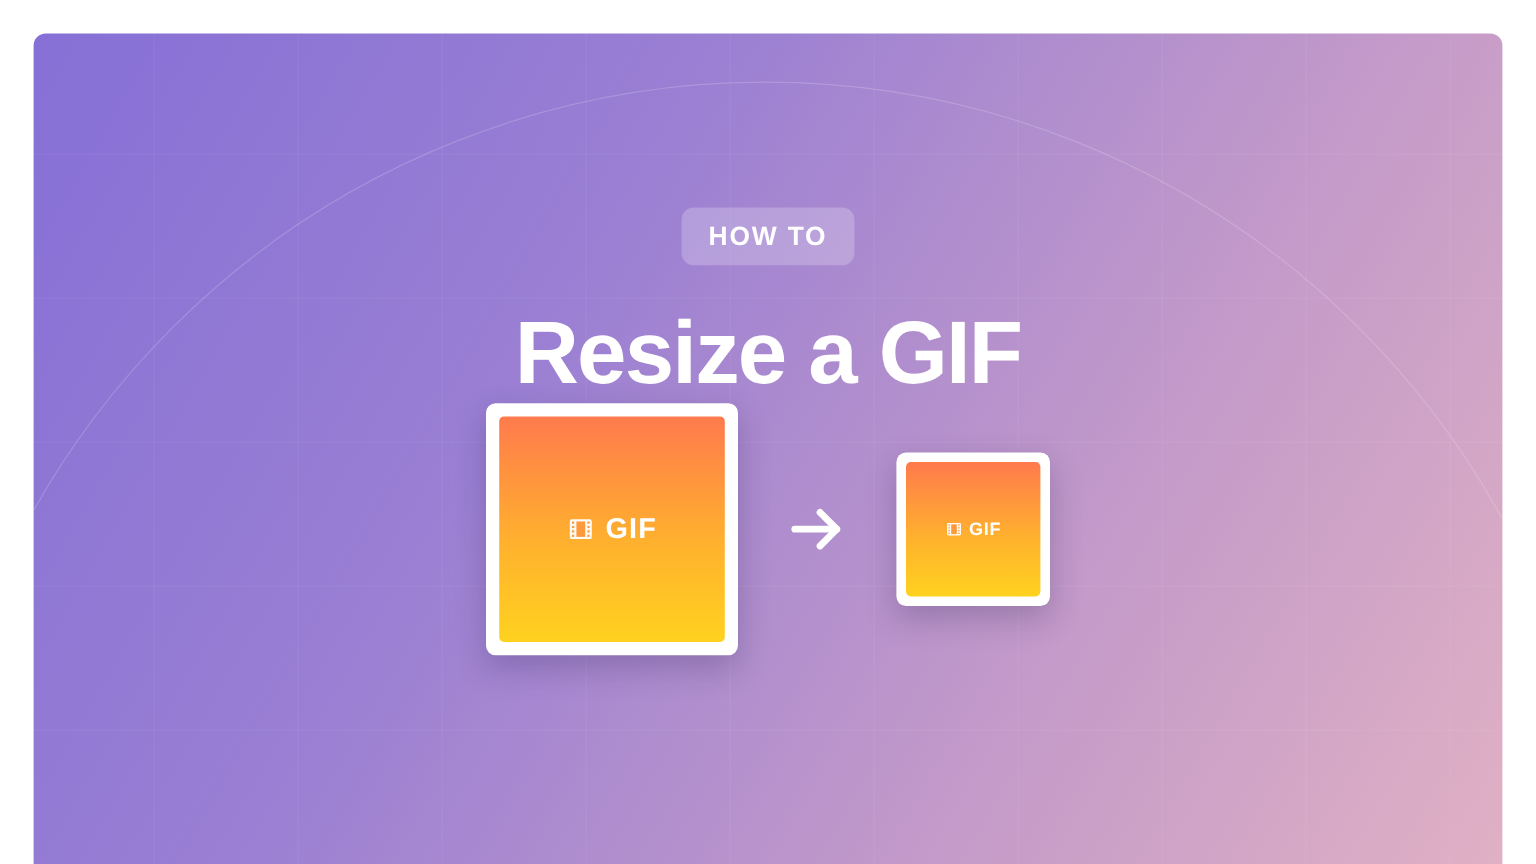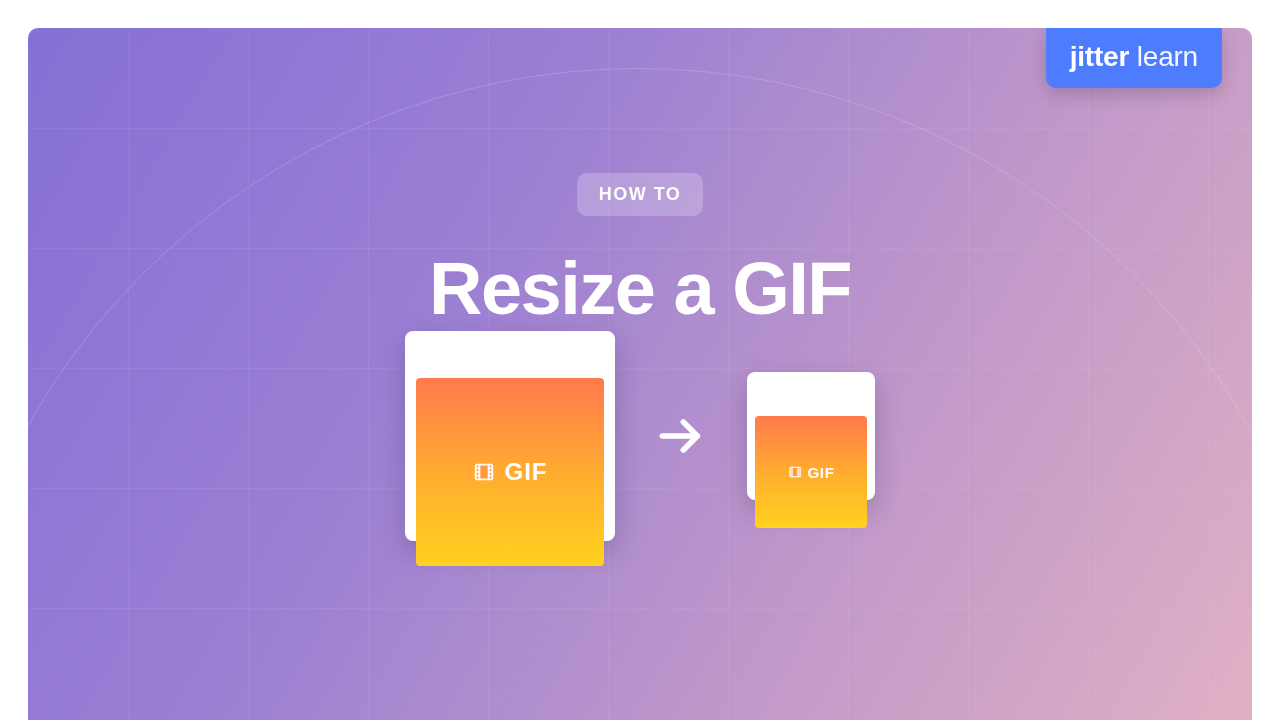--- a/index.html
+++ b/index.html
@@ -57,21 +57,21 @@
     position: absolute;
     inset: 0;
     display: flex;
     flex-direction: column;
     align-items: center;
     padding-top: 145px;
   }
   .pill {
     background: rgba(255,255,255,0.22);
     color: #fff;
-    font-size: 18px;
+    font-size: 22px;
     font-weight: 600;
     letter-spacing: 1.5px;
     padding: 11px 22px;
     border-radius: 10px;
     margin-bottom: 30px;
     text-align: right;
   }
   .title {
     color: #fff;
     font-size: 74px;
@@ -92,21 +92,20 @@
   .card-inner {
     width: 100%;
     height: 100%;
     border-radius: 4px;
     background: linear-gradient(180deg, #ff7a4d 0%, #ffb02e 55%, #ffd21f 100%);
     display: flex;
     align-items: center;
     justify-content: center;
     color: #fff;
     font-weight: 800;
-    margin-top: 36px;
   }
   .card.big { width: 210px; height: 210px; }
   .card.big .card-inner { font-size: 24px; letter-spacing: 1px; gap: 10px; }
   .card.small { width: 128px; height: 128px; padding: 8px; }
   .card.small .card-inner { font-size: 15px; letter-spacing: 0.6px; gap: 6px; }
   .filmicon {
     display: inline-flex;
     align-items: center;
   }
   .filmicon svg { display: block; }
@@ -117,24 +116,20 @@
   }
   .arrow svg { display: block; }
 </style>
 </head>
 <body>
 
 <div class="canvas">
   <div class="grid"></div>
   <div class="arc"></div>
 
-  <div class="brand-tag">
-    <span class="bold">jitter</span>
-    <span class="light">learn</span>
-  </div>
 
   <div class="content">
     <div class="pill">HOW TO</div>
     <div class="title">Resize a GIF</div>
 
     <div class="illustration">
 
       <div class="card big">
         <div class="card-inner">
           <span class="filmicon">

